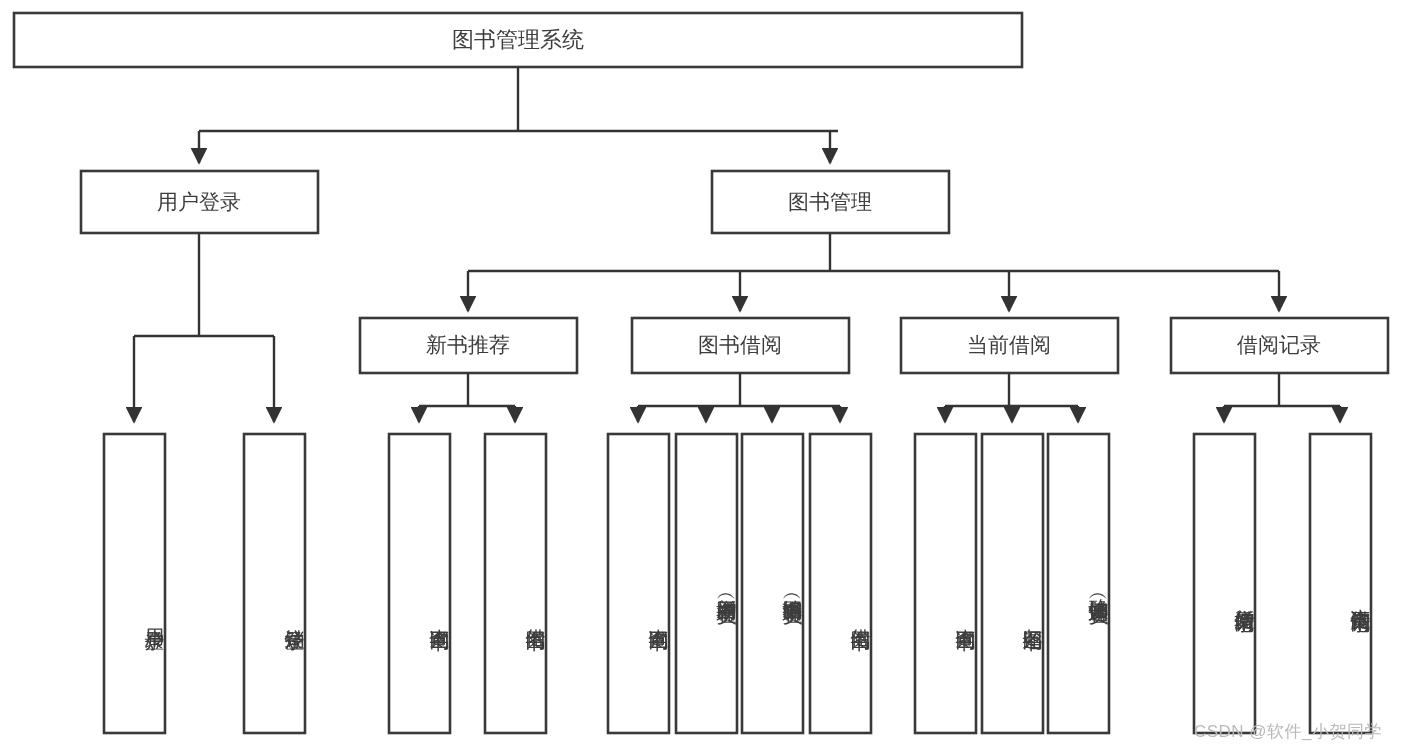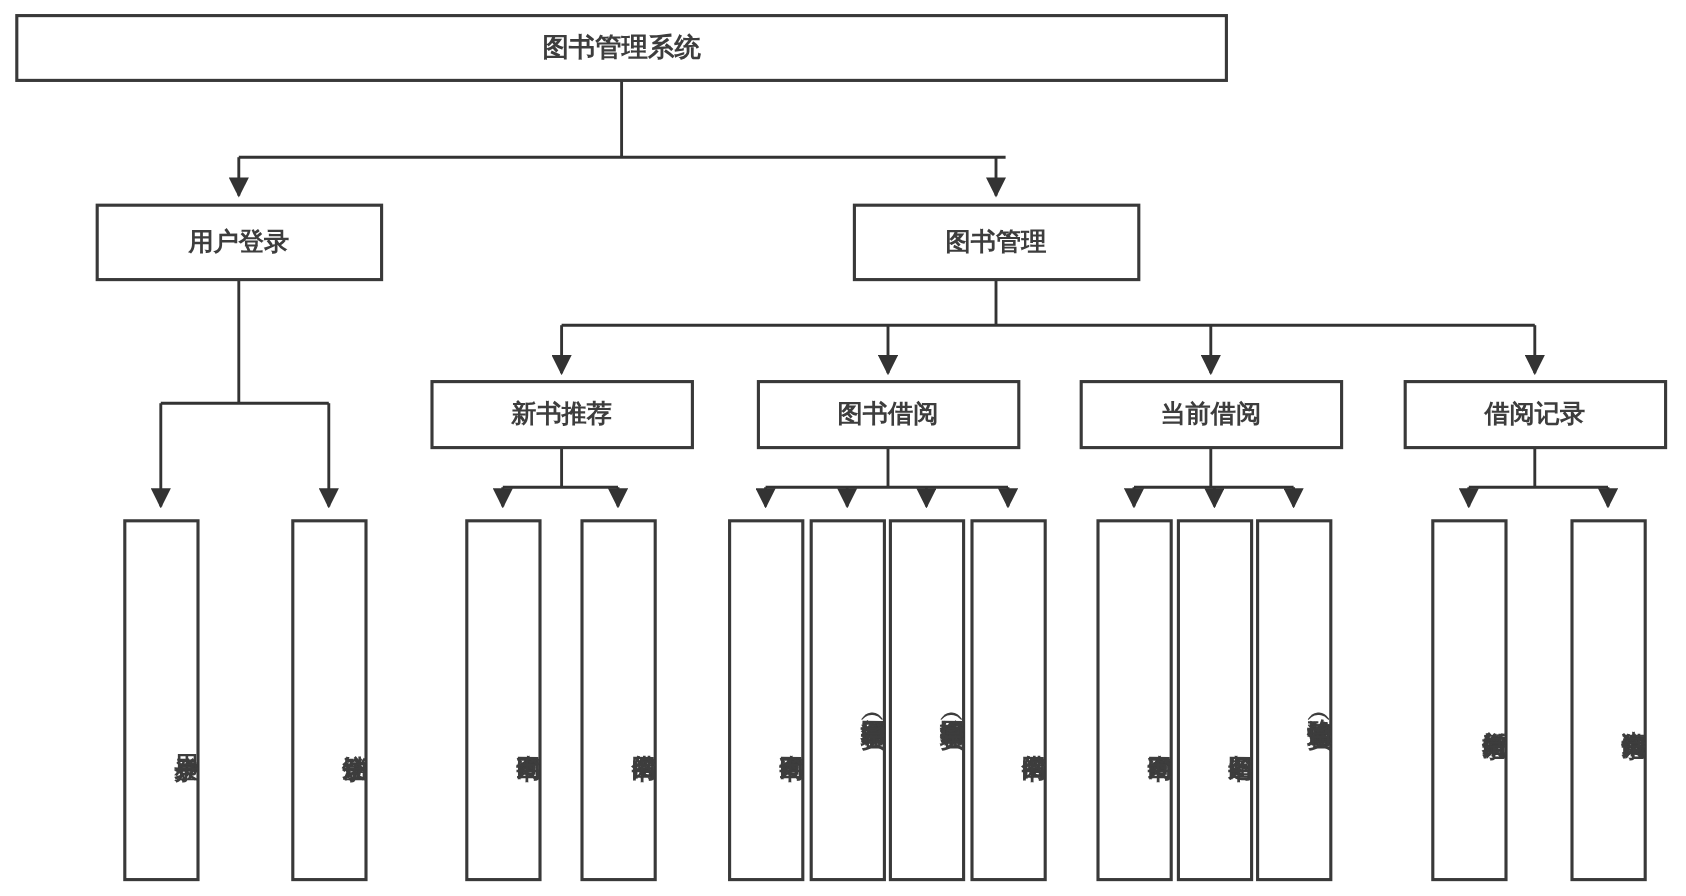--- a/index.html
+++ b/index.html
@@ -11,21 +11,20 @@
     width: 1405px;
     height: 747px;
     font-family: "Liberation Sans", "DejaVu Sans", sans-serif;
     overflow: hidden;
   }
   #diagram-root {
     position: relative;
     width: 1390px;
     height: 747px;
     background: #ffffff;
-    font-weight: bold;
   }
   svg.diagram-canvas {
     position: absolute;
     left: 0;
     top: 0;
     width: 1405px;
     height: 747px;
   }
   .node-box {
     fill: #ffffff;
@@ -207,14 +206,15 @@
   <div class="vert-label" style="left:742px; top:442px; width:61px; height:290px;">编辑图书（管理员）</div>
   <div class="vert-label" style="left:810px; top:500px; width:61px; height:230px;">借阅图书</div>
 
   <div class="vert-label" style="left:915px; top:500px; width:61px; height:230px;">查询图书</div>
   <div class="vert-label" style="left:982px; top:500px; width:61px; height:230px;">归还图书</div>
   <div class="vert-label" style="left:1048px; top:442px; width:61px; height:290px;">确认归还（管理员）</div>
 
   <div class="vert-label" style="left:1194px; top:462px; width:61px; height:268px;">新增借阅记录</div>
   <div class="vert-label" style="left:1310px; top:462px; width:61px; height:268px;">查询借阅记录</div>
 
+  <div class="watermark">CSDN @软件_小贺同学</div>
 
 </div>
 
 </body></html>

